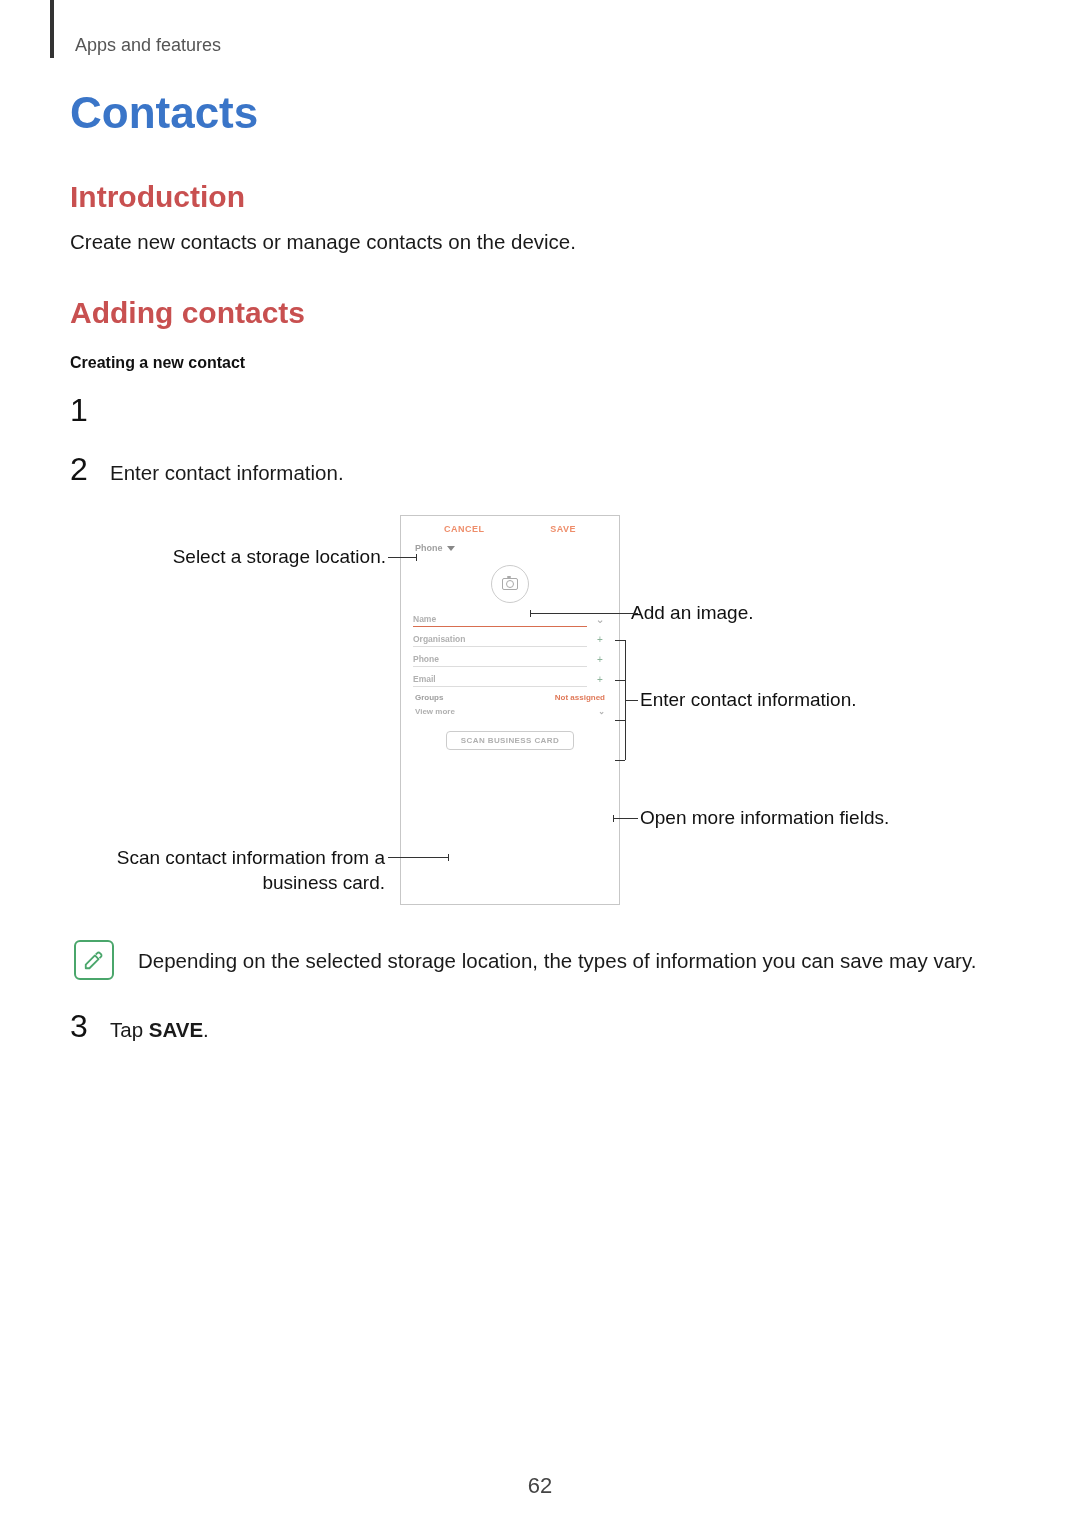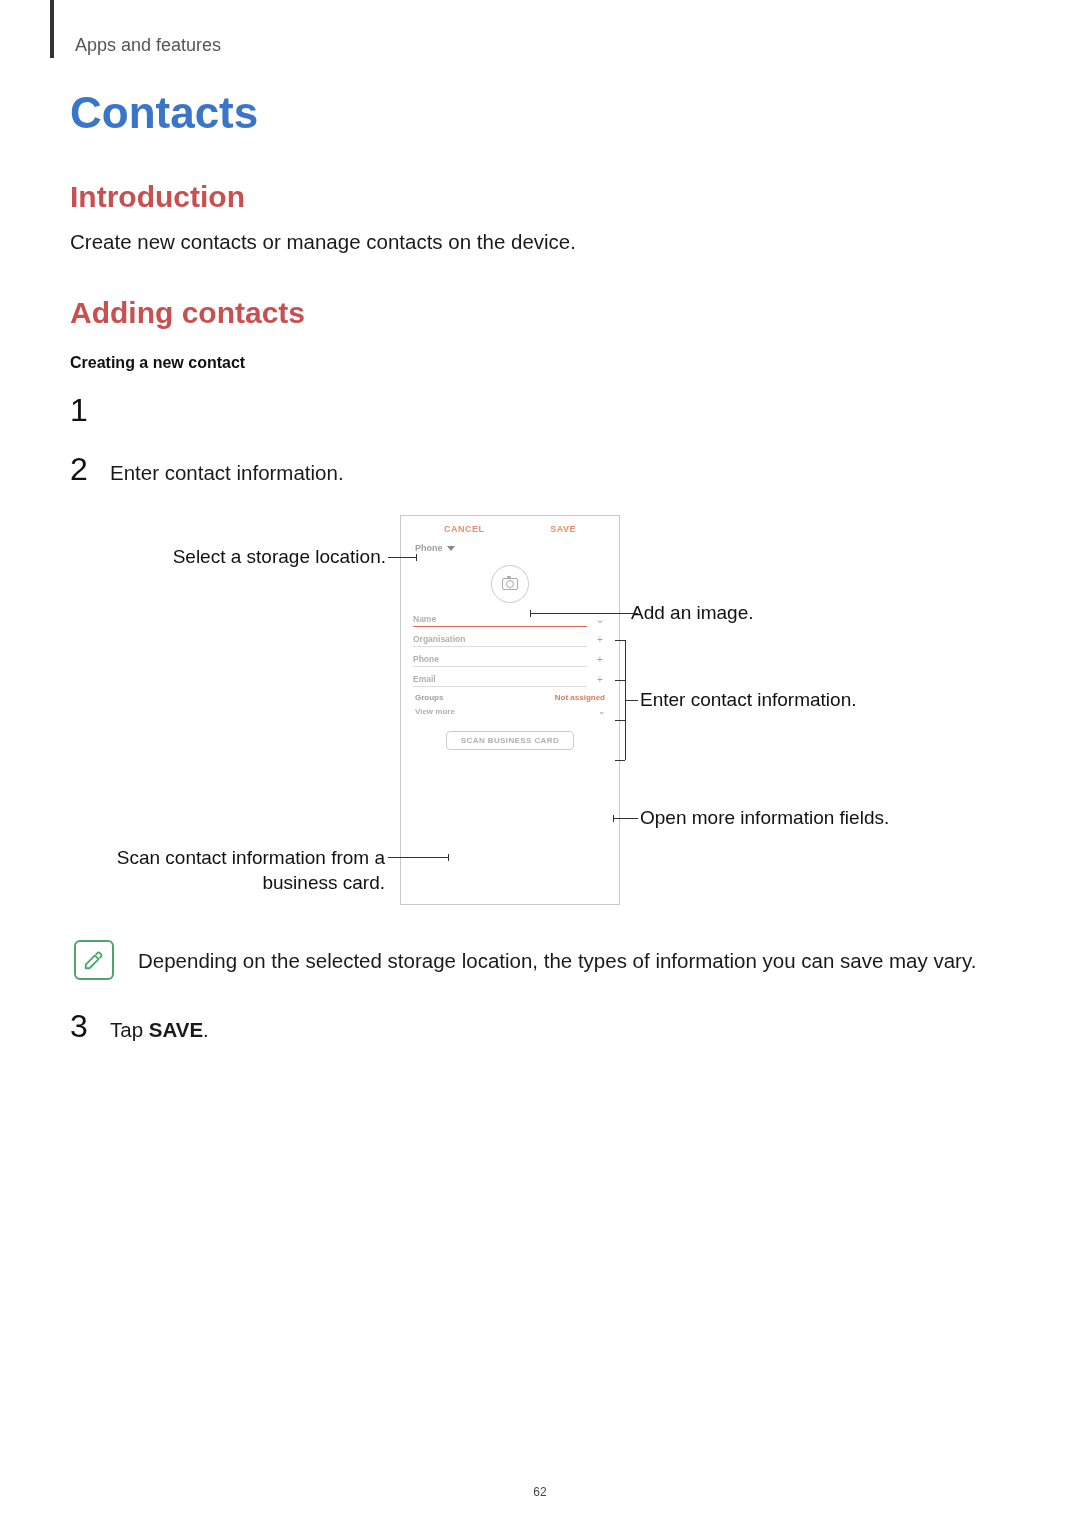--- a/index.html
+++ b/index.html
@@ -265,21 +265,21 @@
     font-size: 20.5px;
     margin: 2px 0 0 0;
     line-height: 1.45;
   }
   .page-num {
     position: absolute;
     bottom: 28px;
     left: 0;
     width: 1080px;
     text-align: center;
-    font-size: 12px;
+    font-size: 22px;
     color: #444;
   }
 </style>
 </head>
 <body>
 
 <div class="top-border"></div>
 
 <div class="breadcrumb">Apps and features</div>
 

